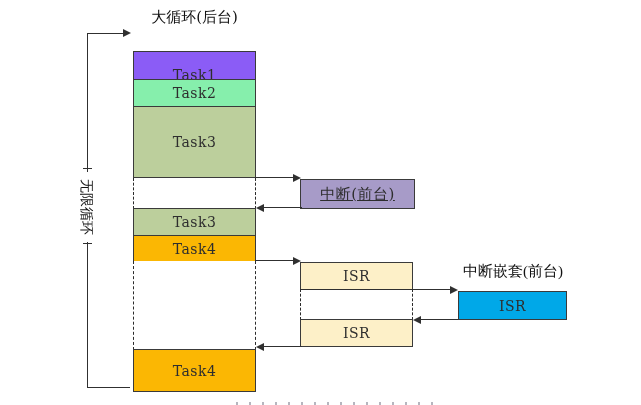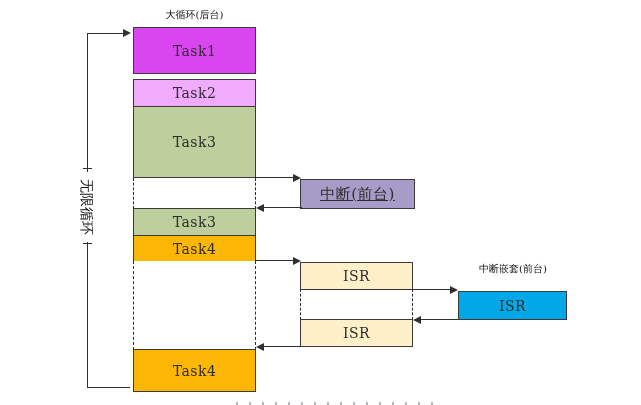--- a/index.html
+++ b/index.html
@@ -35,21 +35,21 @@
   .vline{position:absolute;width:0;border-left:1.5px solid #303030;}
   .tick{position:absolute;width:9px;height:0;border-top:1.5px solid #303030;}
   
   .ah{position:absolute;width:0;height:0;
       border-top:4px solid transparent;border-bottom:4px solid transparent;}
   .ah-r{border-left:8px solid #303030;}
   .ah-l{border-right:8px solid #303030;}
   
   .cjk{
     position:absolute;
-    font-size:10px;color:#111;
+    font-size:15px;color:#111;
     font-family:"DejaVu Serif","Liberation Serif",serif;
     white-space:nowrap;
   }
   #infinite-loop-label{
     left:52px;top:199px;width:70px;height:16px;
     line-height:16px;text-align:center;
     transform:rotate(90deg);
     background:#ffffff;
     font-size:14px;
   }
@@ -68,24 +68,24 @@
   <div class="cjk" style="left:133px;top:8px;width:123px;text-align:center;">大循环(后台)</div>
 
   <div class="vline" style="left:87px;top:33px;height:355px;"></div>
   <div class="hline" style="left:87px;top:33px;width:37px;"></div>
   <div class="ah ah-r" style="left:123px;top:29px;"></div>
   <div class="hline" style="left:87px;top:387px;width:43px;"></div>
   <div class="tick" style="left:83px;top:168px;"></div>
   <div class="tick" style="left:83px;top:243px;"></div>
   <div class="cjk" id="infinite-loop-label">无限循环</div>
 
-  <div class="blk col-blk" style="top: 27px; height: 47px; background: #d946ef;">
+  <div class="blk col-blk" style="top: 51px; height: 47px; background: #8b5cf6;">
     <span>Task1</span>
   </div>
-  <div class="blk col-blk" style="top: 79px; height: 28px; background: #f0abfc;">
+  <div class="blk col-blk" style="top: 79px; height: 28px; background: #86efac;">
     <span>Task2</span>
   </div>
   <div class="blk col-blk" style="top: 106px; height: 72px; background: rgb(188, 207, 156);">
     <span>Task3</span>
   </div>
 
   <div class="gap" style="left:133px;top:178px;width:123px;height:31px;"></div>
 
   <div class="blk col-blk" style="top: 208px; height: 28px; background: rgb(188, 207, 156);">
     <span>Task3</span>
@@ -109,21 +109,21 @@
   <div class="ah ah-l" style="left:256px;top:204px;"></div>
 
   <div class="hline" style="left:255px;top:260px;width:40px;"></div>
   <div class="ah ah-r" style="left:293px;top:257px;"></div>
   <div class="blk" style="left: 300px; top: 262px; width: 113px; height: 28px; background: rgb(253, 240, 200);">
     <span>ISR</span>
   </div>
 
   <div class="gap" style="left:300px;top:289px;width:113px;height:31px;"></div>
 
-  <div class="cjk" style="left:448px;top:262px;width:130px;text-align:center;">中断嵌套(前台)</div>
+  <div class="cjk" style="left:448px;top:262px;width:130px;text-align:center;font-family:Liberation Serif, serif;">中断嵌套(前台)</div>
   <div class="hline" style="left:300px;top:289px;width:152px;"></div>
   <div class="ah ah-r" style="left:450px;top:286px;"></div>
   <div class="blk" style="left: 458px; top: 291px; width: 109px; height: 29px; border-width: 1.8px; background: rgb(0, 168, 232);">
     <span>ISR</span>
   </div>
   <div class="hline" style="left:420px;top:319px;width:38px;"></div>
   <div class="ah ah-l" style="left:413px;top:316px;"></div>
 
   <div class="blk" style="left: 300px; top: 319px; width: 113px; height: 28px; background: rgb(253, 240, 200);">
     <span>ISR</span>

